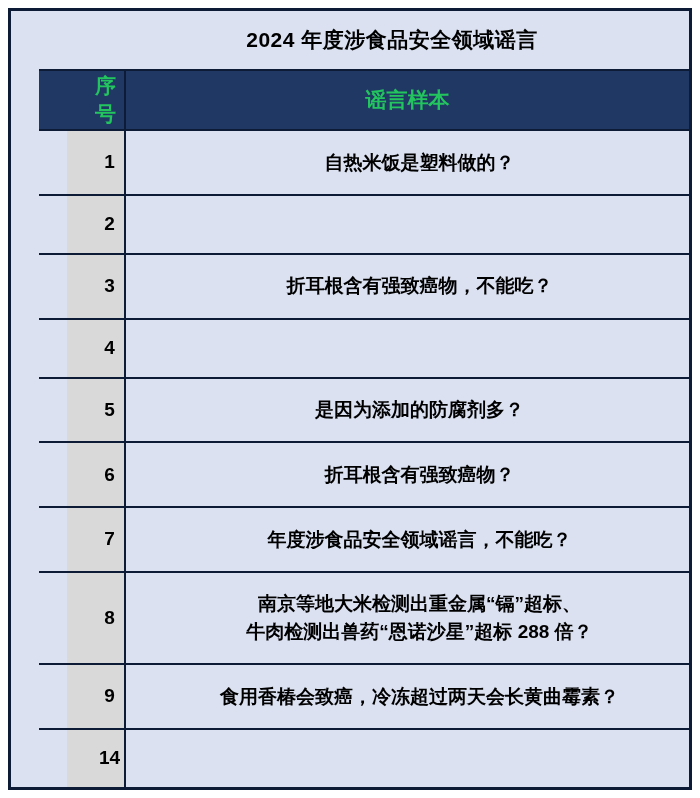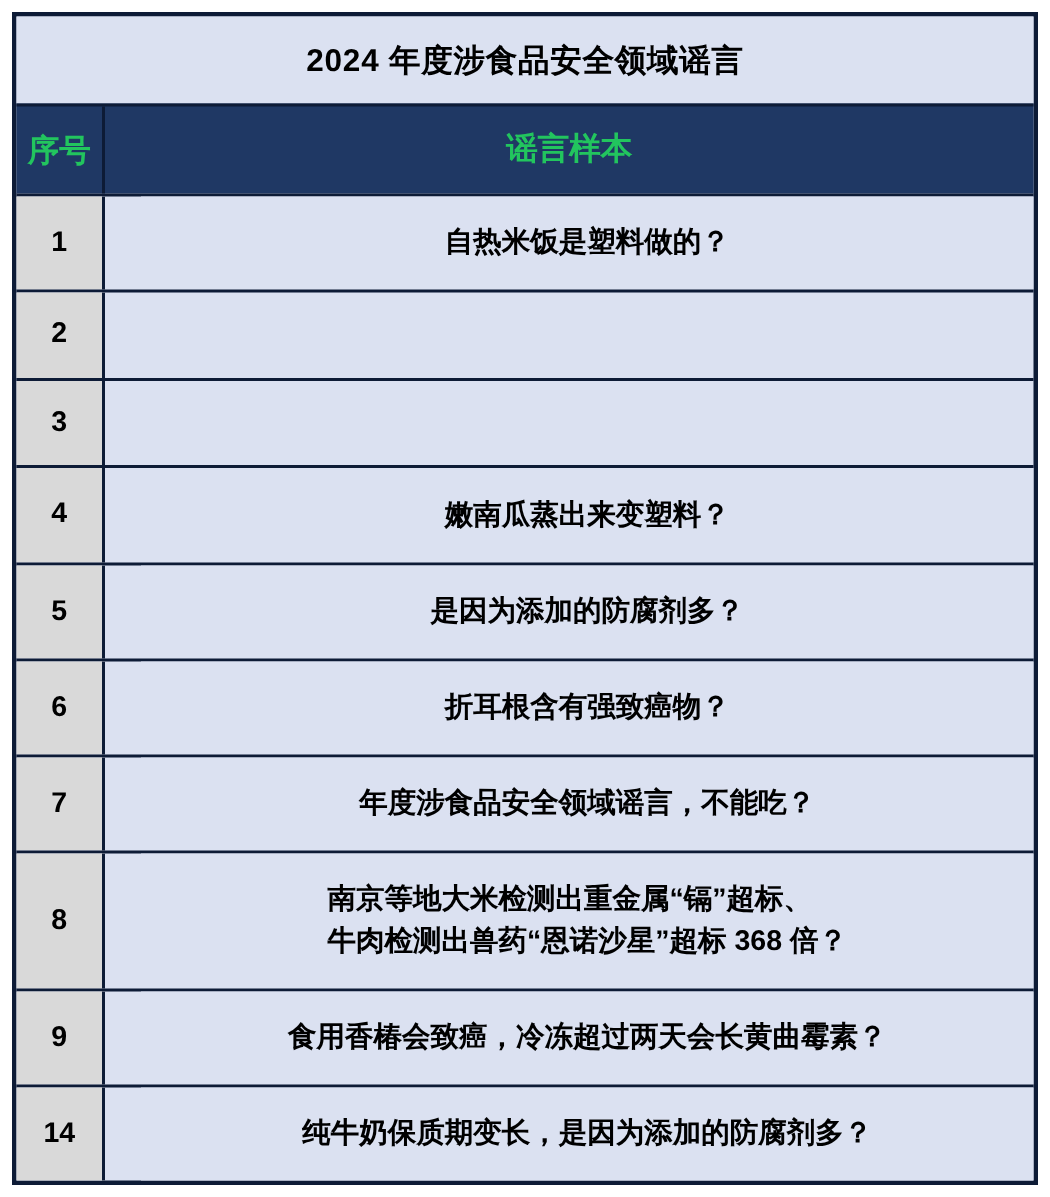--- a/index.html
+++ b/index.html
@@ -1,15 +1,15 @@
 <!DOCTYPE html>
 <html><head>
 <meta charset="utf-8">
 <style>
-  * { box-sizing: border-box; }
+  * { box-sizing: border-box; padding-left: 28px; }
   html, body {
     margin: 0;
     padding: 0;
     width: 700px;
     height: 798px;
     background: #ffffff;
     font-family: "Liberation Sans", "DejaVu Sans", sans-serif;
   }
   .page {
     position: relative;
@@ -72,24 +72,25 @@
     color: #000000;
   }
   .txt-col {
     flex: 1 1 auto;
     display: flex;
     align-items: center;
     justify-content: center;
     font-weight: bold;
     font-size: 19px;
     color: #000000;
-    text-align: left;
+    text-align: center;
     white-space: pre-line;
     line-height: 1.45;
     padding: 0 10px;
+    border-radius: 18px;
   }
   .body-row .num-col { background: #d9d9d9; }
   .body-row .txt-col { background: #dbe1f1; margin-left: 24px; }
 </style>
 </head>
 <body>
 
 <div class="page">
   <div class="rumor-table">
 
@@ -106,52 +107,51 @@
       <div class="num-col">1</div>
       <div class="txt-col">自热米饭是塑料做的？</div>
     </div>
 
     <div class="body-row">
       <div class="num-col">2</div>
     </div>
 
     <div class="body-row">
       <div class="num-col">3</div>
+      <div class="txt-col">折耳根含有强致癌物，不能吃？</div>
     </div>
 
     <div class="body-row">
       <div class="num-col">4</div>
-      <div class="txt-col">嫩南瓜蒸出来变塑料？</div>
     </div>
 
     <div class="body-row">
       <div class="num-col">5</div>
       <div class="txt-col">是因为添加的防腐剂多？</div>
     </div>
 
     <div class="body-row">
       <div class="num-col">6</div>
       <div class="txt-col">折耳根含有强致癌物？</div>
     </div>
 
     <div class="body-row">
       <div class="num-col">7</div>
       <div class="txt-col">年度涉食品安全领域谣言，不能吃？</div>
     </div>
 
     <div class="body-row">
       <div class="num-col">8</div>
       <div class="txt-col">南京等地大米检测出重金属“镉”超标、
-牛肉检测出兽药“恩诺沙星”超标 368 倍？</div>
+牛肉检测出兽药“恩诺沙星”超标 288 倍？</div>
     </div>
 
     <div class="body-row">
       <div class="num-col">9</div>
       <div class="txt-col">食用香椿会致癌，冷冻超过两天会长黄曲霉素？</div>
     </div>
 
     <div class="body-row">
       <div class="num-col">14</div>
-      <div class="txt-col">纯牛奶保质期变长，是因为添加的防腐剂多？</div>
     </div>
 
   </div>
 </div>
 
 </body></html>

